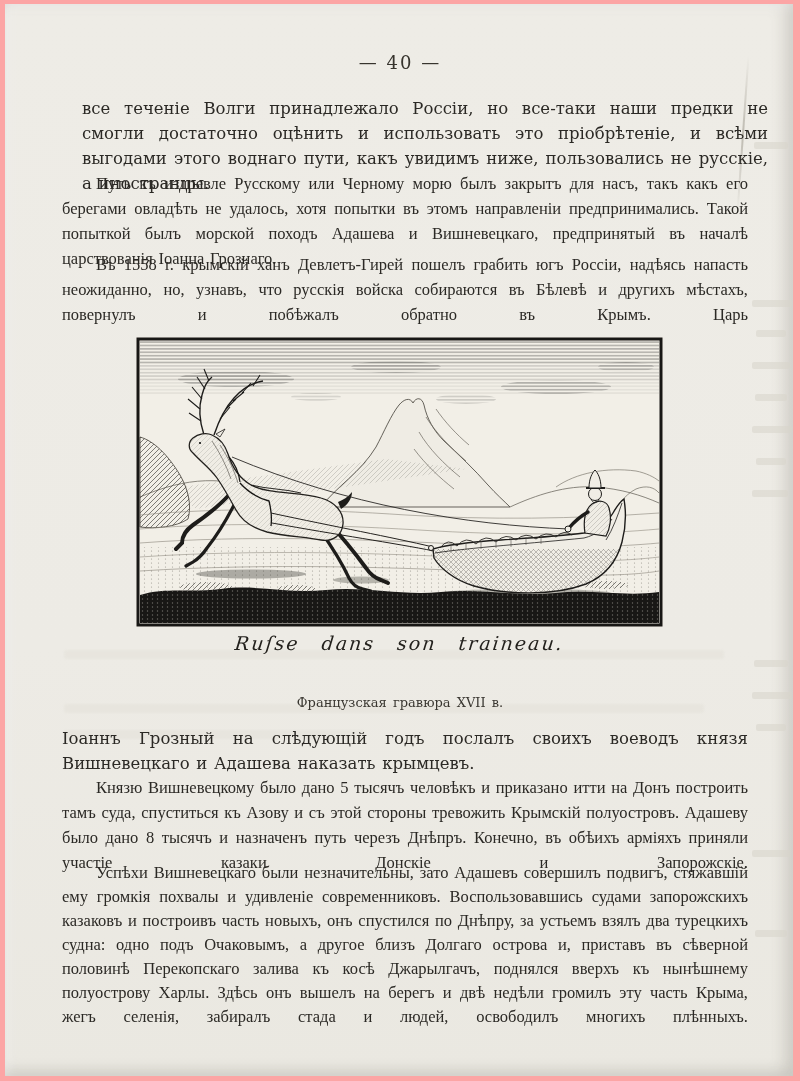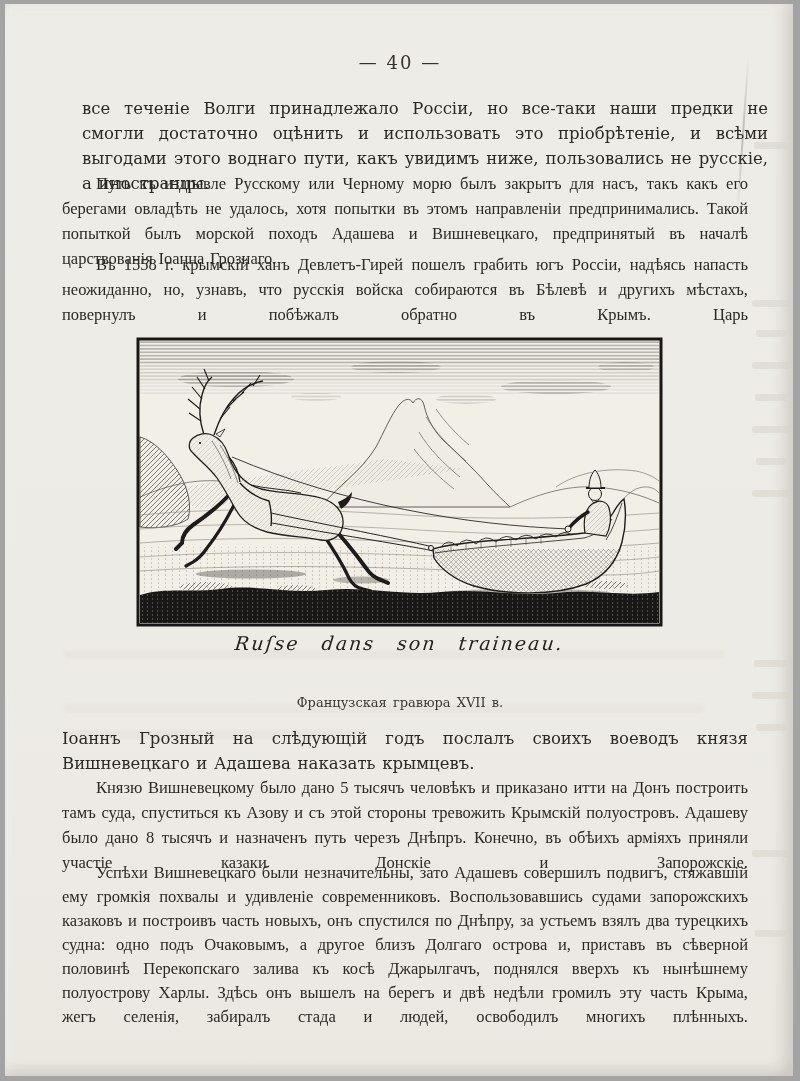--- a/index.html
+++ b/index.html
@@ -1,16 +1,16 @@
 <!DOCTYPE html>
 <html><head>
 <meta charset="utf-8">
 <style>
   html,body{margin:0;padding:0;background:#ffffff;}
-  .scan{position:relative;width:800px;height:1081px;background:#a3a3a3;overflow:hidden;
+  .scan{position:relative;width:800px;height:1081px;background:#fca5a5;overflow:hidden;
         font-family:"DejaVu Serif", serif;}
   .paper{position:absolute;left:5px;top:4px;width:788px;height:1072px;
          background:linear-gradient(180deg,#eeece6 0%,#edebe5 60%,#eae8e1 100%);
          box-shadow:inset -10px 0 14px rgba(90,85,75,.14), inset 0 -8px 12px rgba(90,85,75,.10),
                     inset 4px 4px 10px rgba(255,255,255,.5);}
   .pagenum{position:absolute;left:0;top:52px;width:100%;text-align:center;
            font-size:18px;letter-spacing:2px;color:#37342e;}
   .para{position:absolute;left:62px;width:686px;font-size:16.5px;line-height:25px;
         color:#2b2925;text-align:justify;word-spacing:1.5px;}
   .indent{text-indent:34px;font-family:Liberation Serif, serif;}

